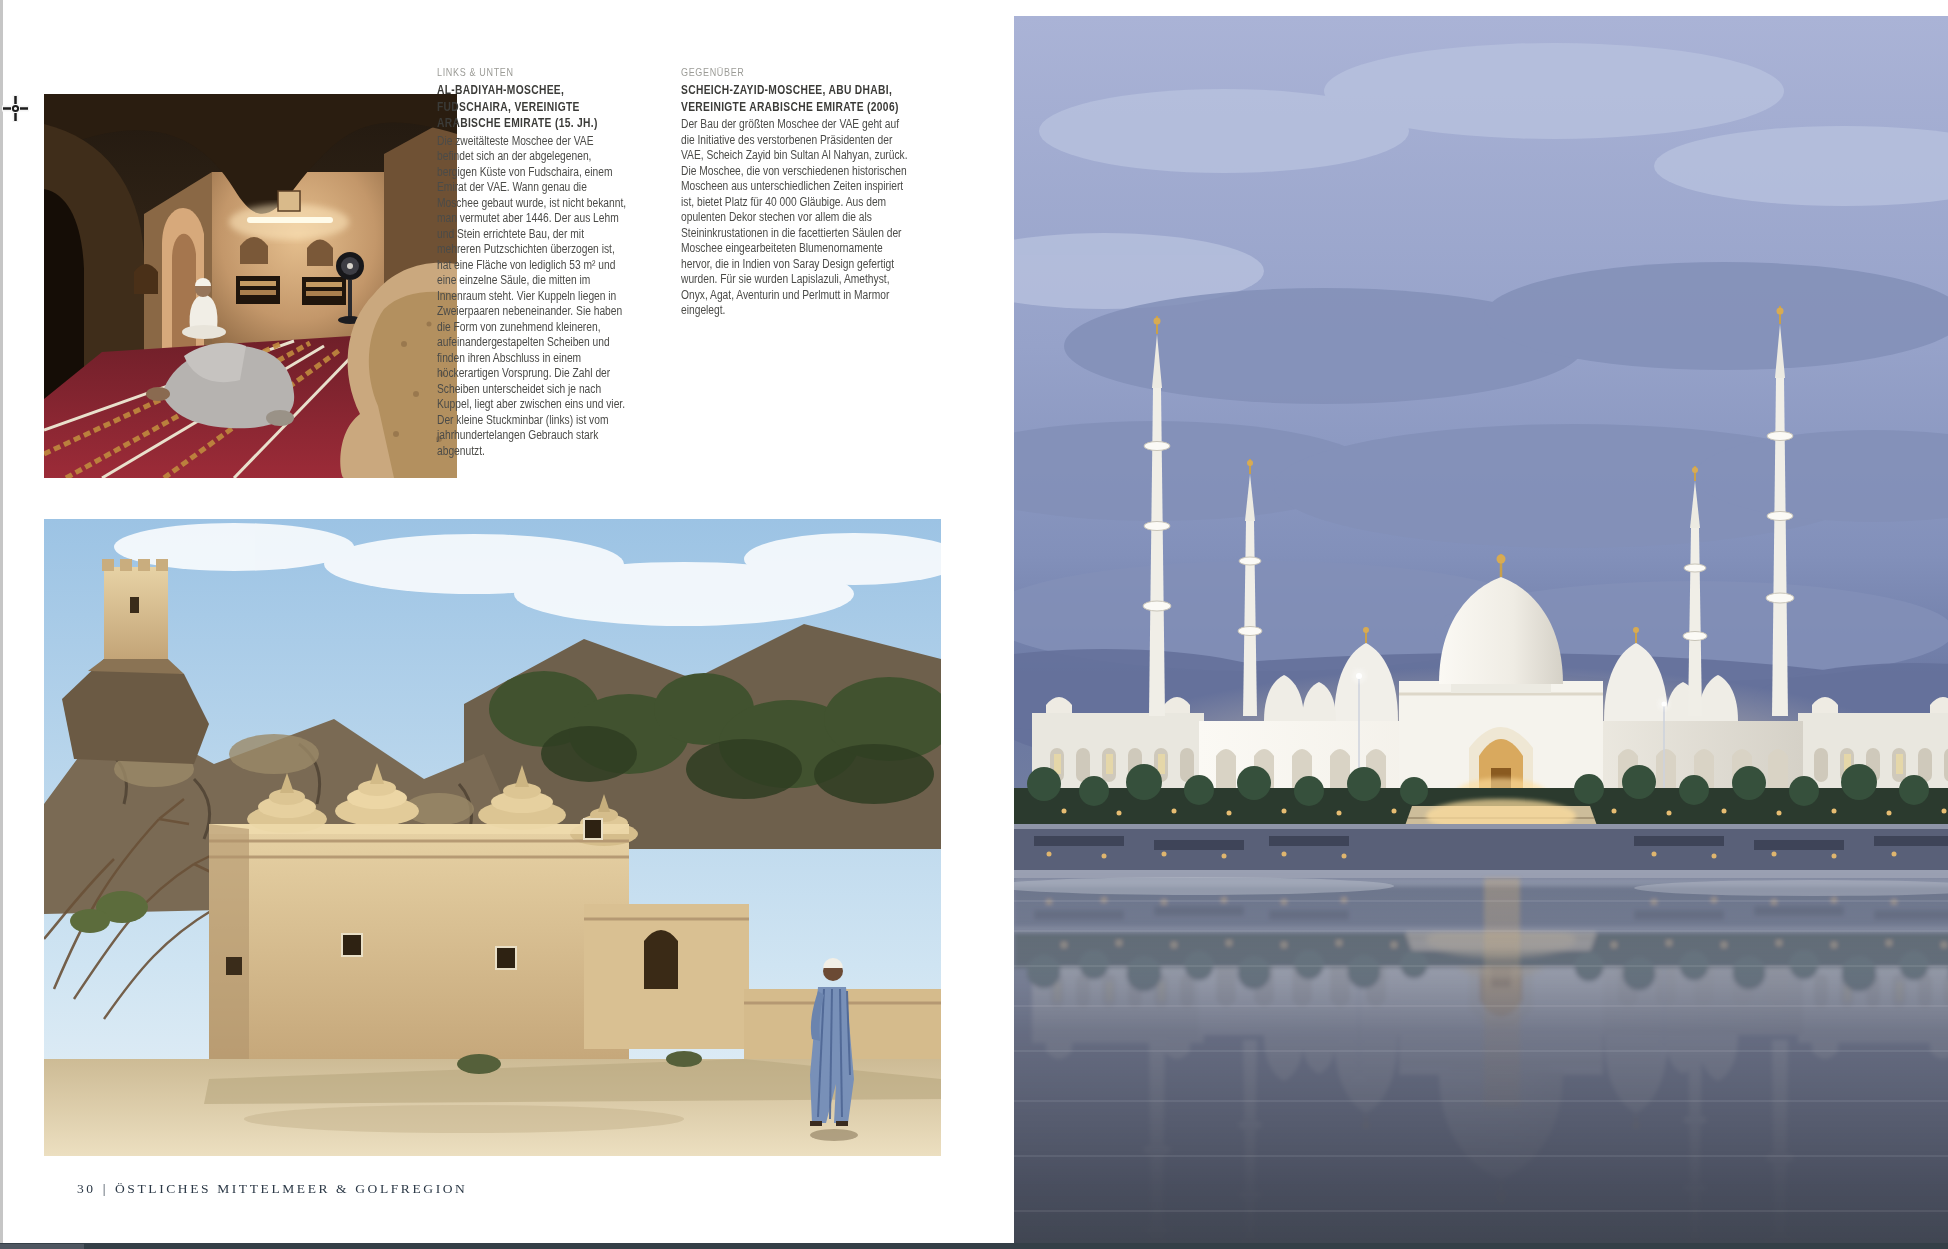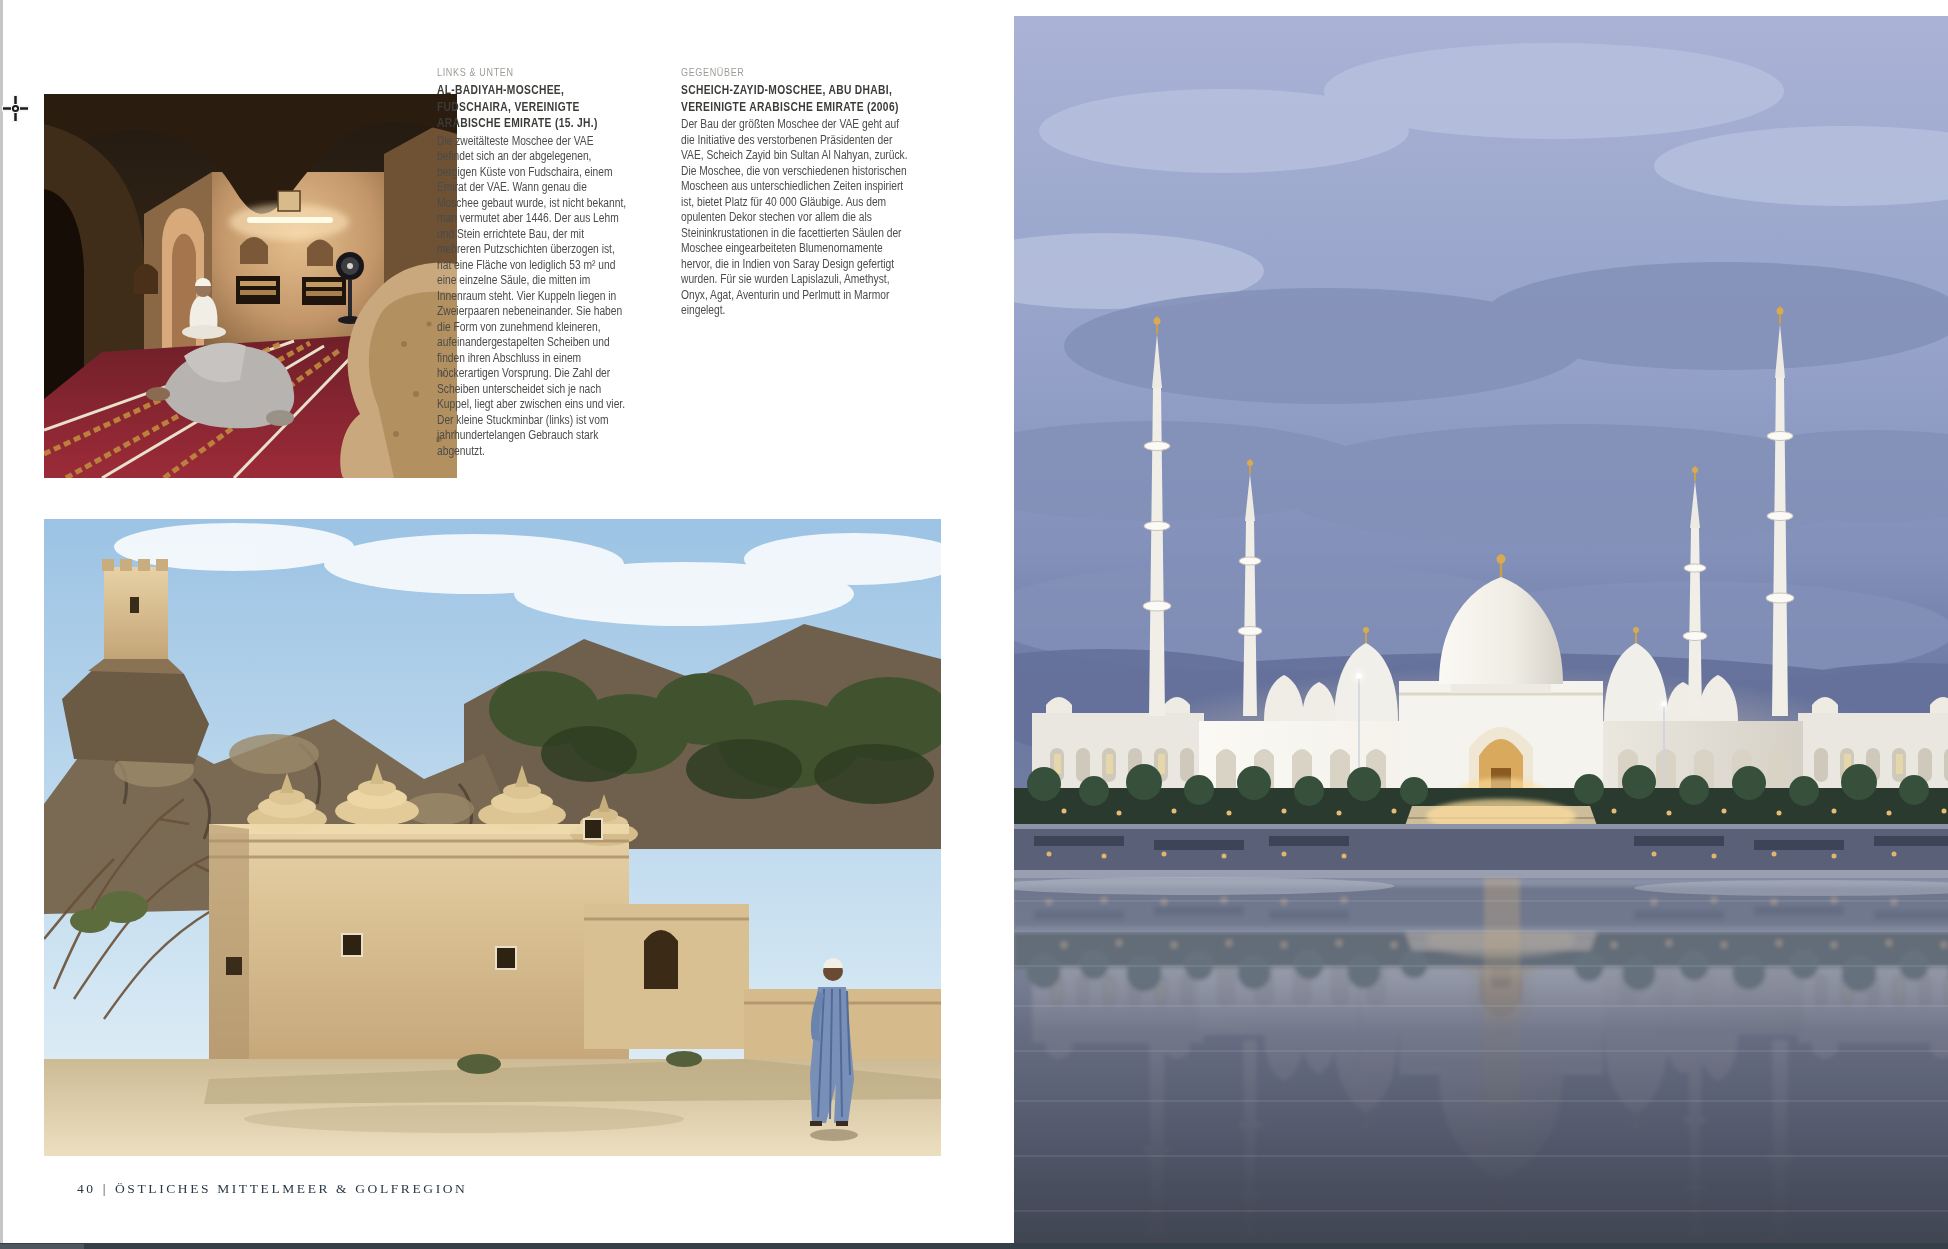--- a/index.html
+++ b/index.html
@@ -298,21 +298,21 @@
     </g>
 
     <g fill="#55603a">
         <ellipse cx="435" cy="545" rx="22" ry="10"></ellipse>
         <ellipse cx="640" cy="540" rx="18" ry="8"></ellipse>
       </g>
   </svg>
 </figure>
 
 <div class="abs footer">
-  <span>40</span><span class="sep">|</span><span>ÖSTLICHES MITTELMEER &amp; GOLFREGION</span>
+  <span>30</span><span class="sep">|</span><span>ÖSTLICHES MITTELMEER &amp; GOLFREGION</span>
 </div>
 
 <figure class="abs photo" id="opposite-photo" aria-label="Scheich-Zayid-Moschee in Abu Dhabi in der Abenddämmerung, gespiegelt im Wasser">
   <svg width="974" height="1243" viewBox="0 0 974 1243">
     <defs>
       <linearGradient id="zsky" x1="0" y1="0" x2="0" y2="1">
         <stop offset="0" stop-color="#aab3d6"></stop>
           <stop offset="0.38" stop-color="#96a2c9"></stop>
         <stop offset="0.62" stop-color="#8290ba"></stop>
           <stop offset="0.78" stop-color="#6a77a1"></stop>

